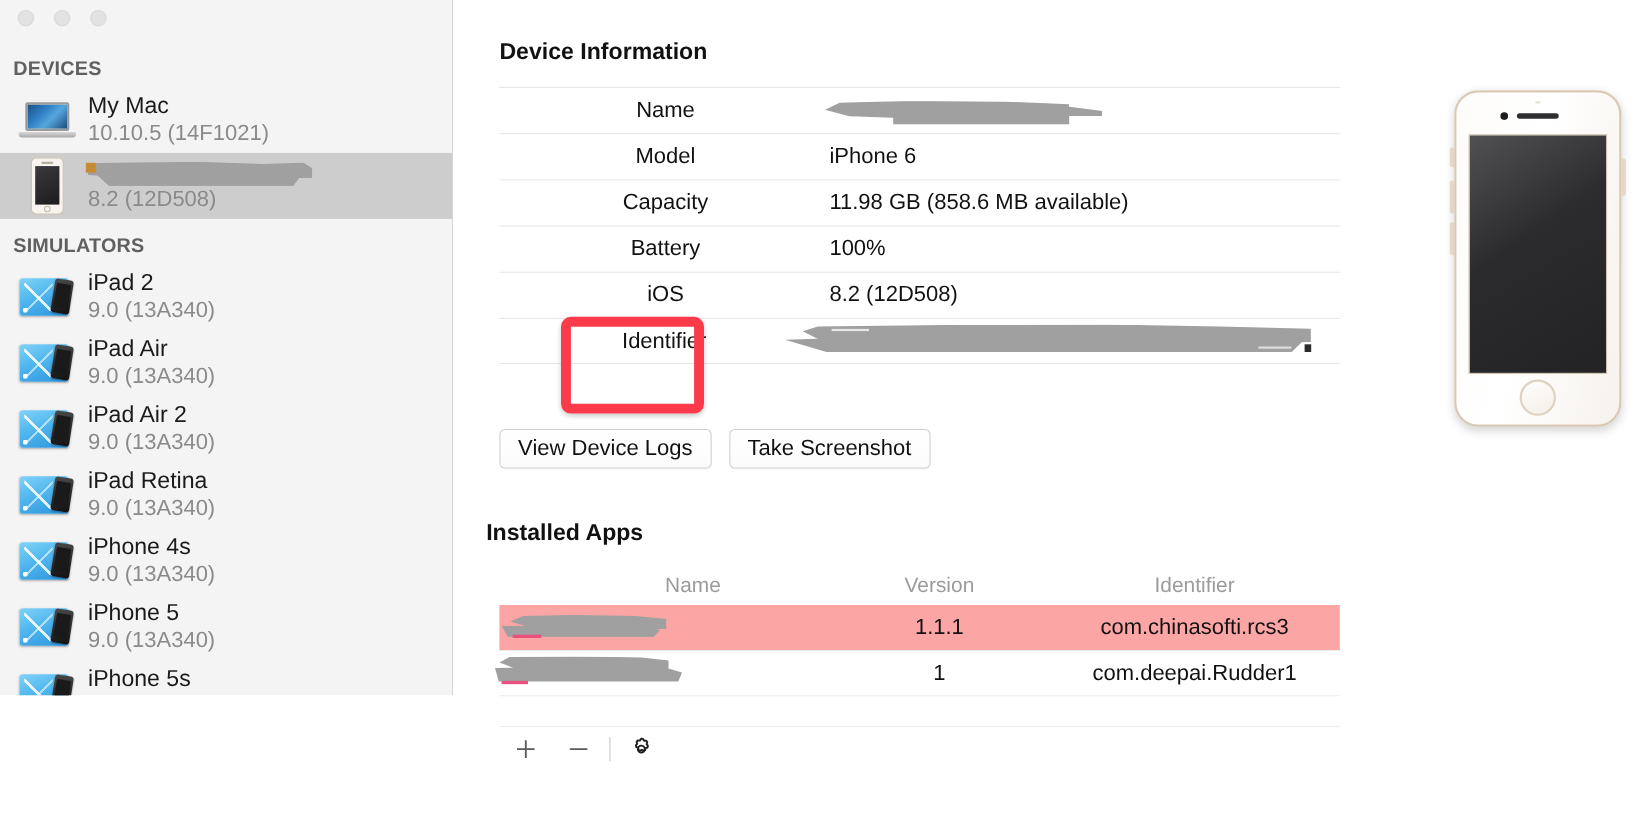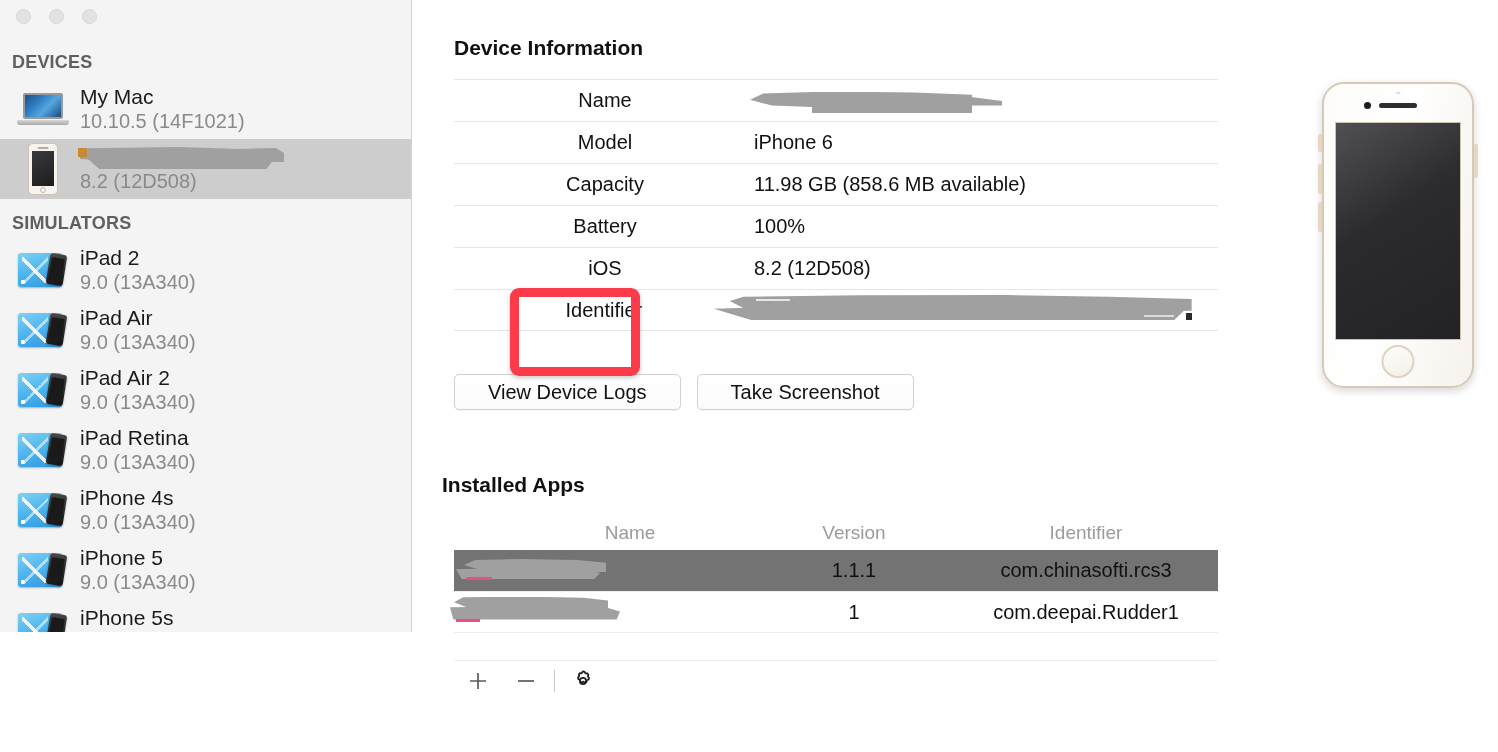--- a/index.html
+++ b/index.html
@@ -124,41 +124,42 @@
     height:42px; display:flex; align-items:center;
     border-top:1px solid #e6e6e6;
     position:relative;
   }
   .info-row:last-child { border-bottom:1px solid #e6e6e6; }
   .info-label { width:300px; font-size:20px; color:#111; padding-left:2px; }
   .info-value { font-size:20px; color:#111; }
 
   .btn-row { position:absolute; left:42px; top:374px; display:flex; gap:16px; }
   .btn {
-    height:36px; padding:0 33px;
+    height:36px; padding:0 16px;
     background:linear-gradient(#ffffff,#fbfbfb);
     border:1px solid #d0d0d0; border-radius:5px;
     font-size:20px; color:#111;
     display:flex; align-items:center;
     box-shadow:0 1px 0 rgba(0,0,0,.04);
     cursor:default;
+    margin-top:16px;
   }
 
   
   .apps { position:absolute; left:42px; top:516px; width:764px; }
   .apps-head { display:flex; height:34px; align-items:center; }
   .apps-head div { font-size:19px; color:#9b9b9b; }
   .c-name { width:300px; padding-left:52px; }
   .c-ver  { width:200px; }
   .c-id   { flex:1; }
   .app-row {
     display:flex; height:41px; align-items:center;
     position:relative;
   }
-  .app-row.selected { background:#737373; }
+  .app-row.selected { background:#fca5a5; }
   .app-row + .app-row { border-top:1px solid #ededed; }
   .app-cell { font-size:20px; color:#111; }
   .app-spacer { height:41px; border-top:1px solid #ededed; }
 
   .app-toolbar {
     position:absolute; left:42px; top:660px;
     display:flex; align-items:center; height:40px;
     border-top:1px solid #ededed; width:764px;
   }
   .tb-btn {

